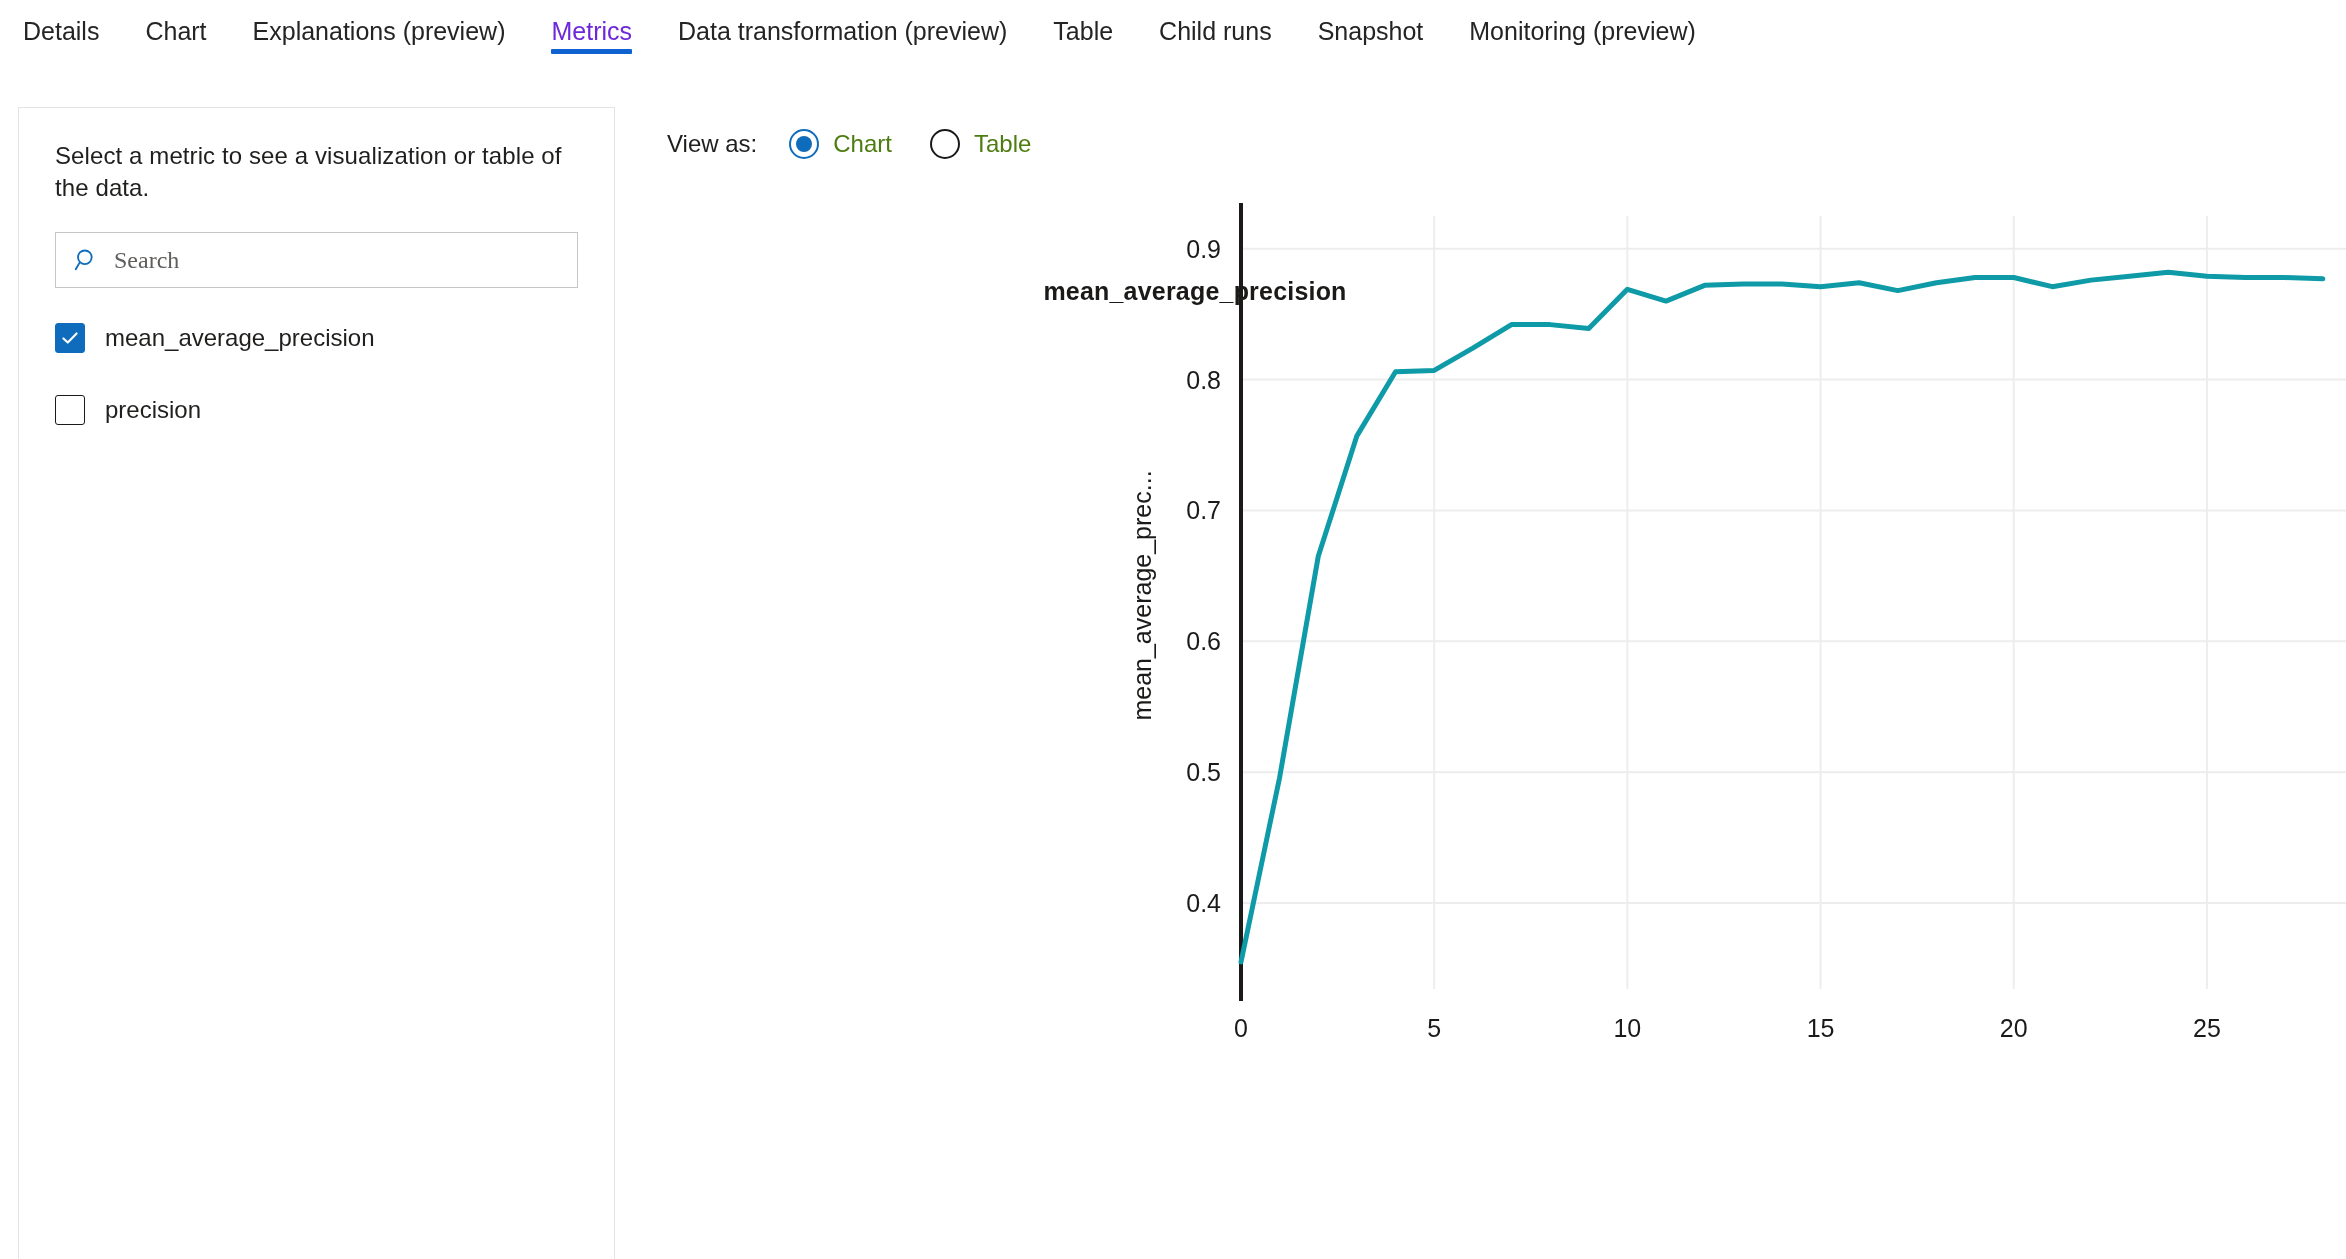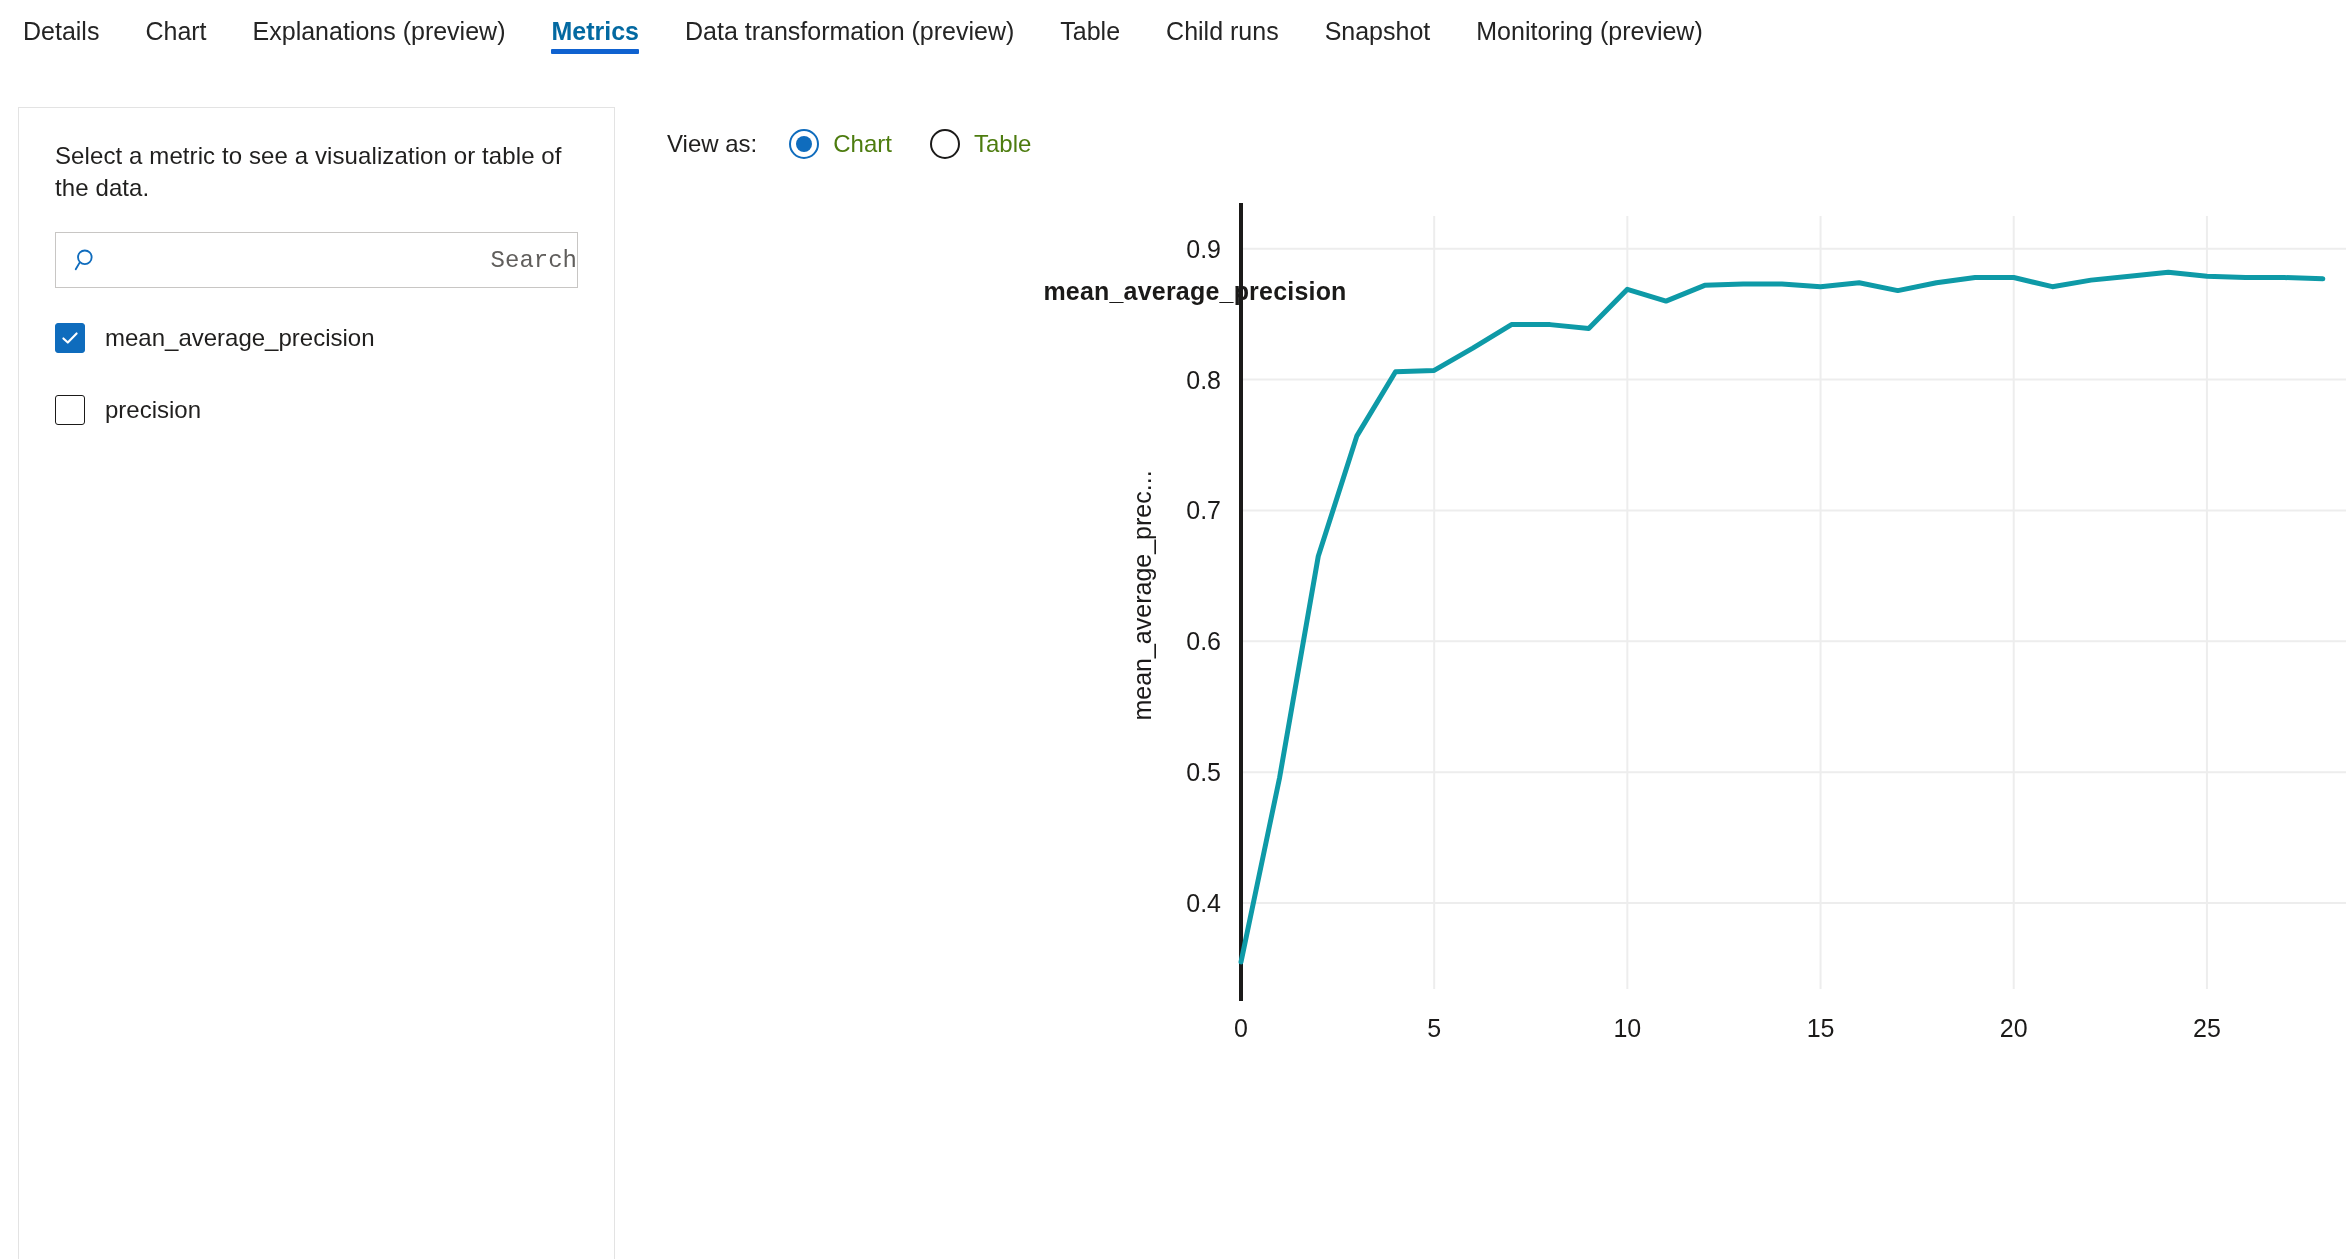--- a/index.html
+++ b/index.html
@@ -32,22 +32,22 @@
     font-size: 25px;
     line-height: 1;
     color: #242424;
     padding: 19px 23px 0 23px;
     white-space: nowrap;
     cursor: pointer;
     height: 68px;
     box-sizing: border-box;
   }
   .tab.active {
-    font-weight: 700;
-    color: #0369a1;
+    font-weight: 400;
+    color: #6d28d9;
   }
   .tab.active::after {
     content: "";
     position: absolute;
     left: 23px;
     right: 23px;
     bottom: 14px;
     height: 5px;
     background: #0f62d0;
     border-radius: 1px;
@@ -84,28 +84,27 @@
   .search-icon {
     width: 26px;
     height: 26px;
     margin: 0 14px 0 18px;
     flex: 0 0 auto;
     display: block;
   }
   .search-input {
     border: none;
     outline: none;
-    font-family: Liberation Mono, monospace;
+    font-family: Liberation Serif, serif;
     font-size: 24px;
     color: #201f1e;
     background: transparent;
     flex: 1 1 auto;
     height: 100%;
     padding: 0;
-    text-align: right;
   }
   .search-input::placeholder { color: #605e5c; opacity: 1; }
 
   .metric-list {
     margin-top: 26px;
     padding: 0 36px;
   }
   .metric-row {
     display: flex;
     align-items: center;

